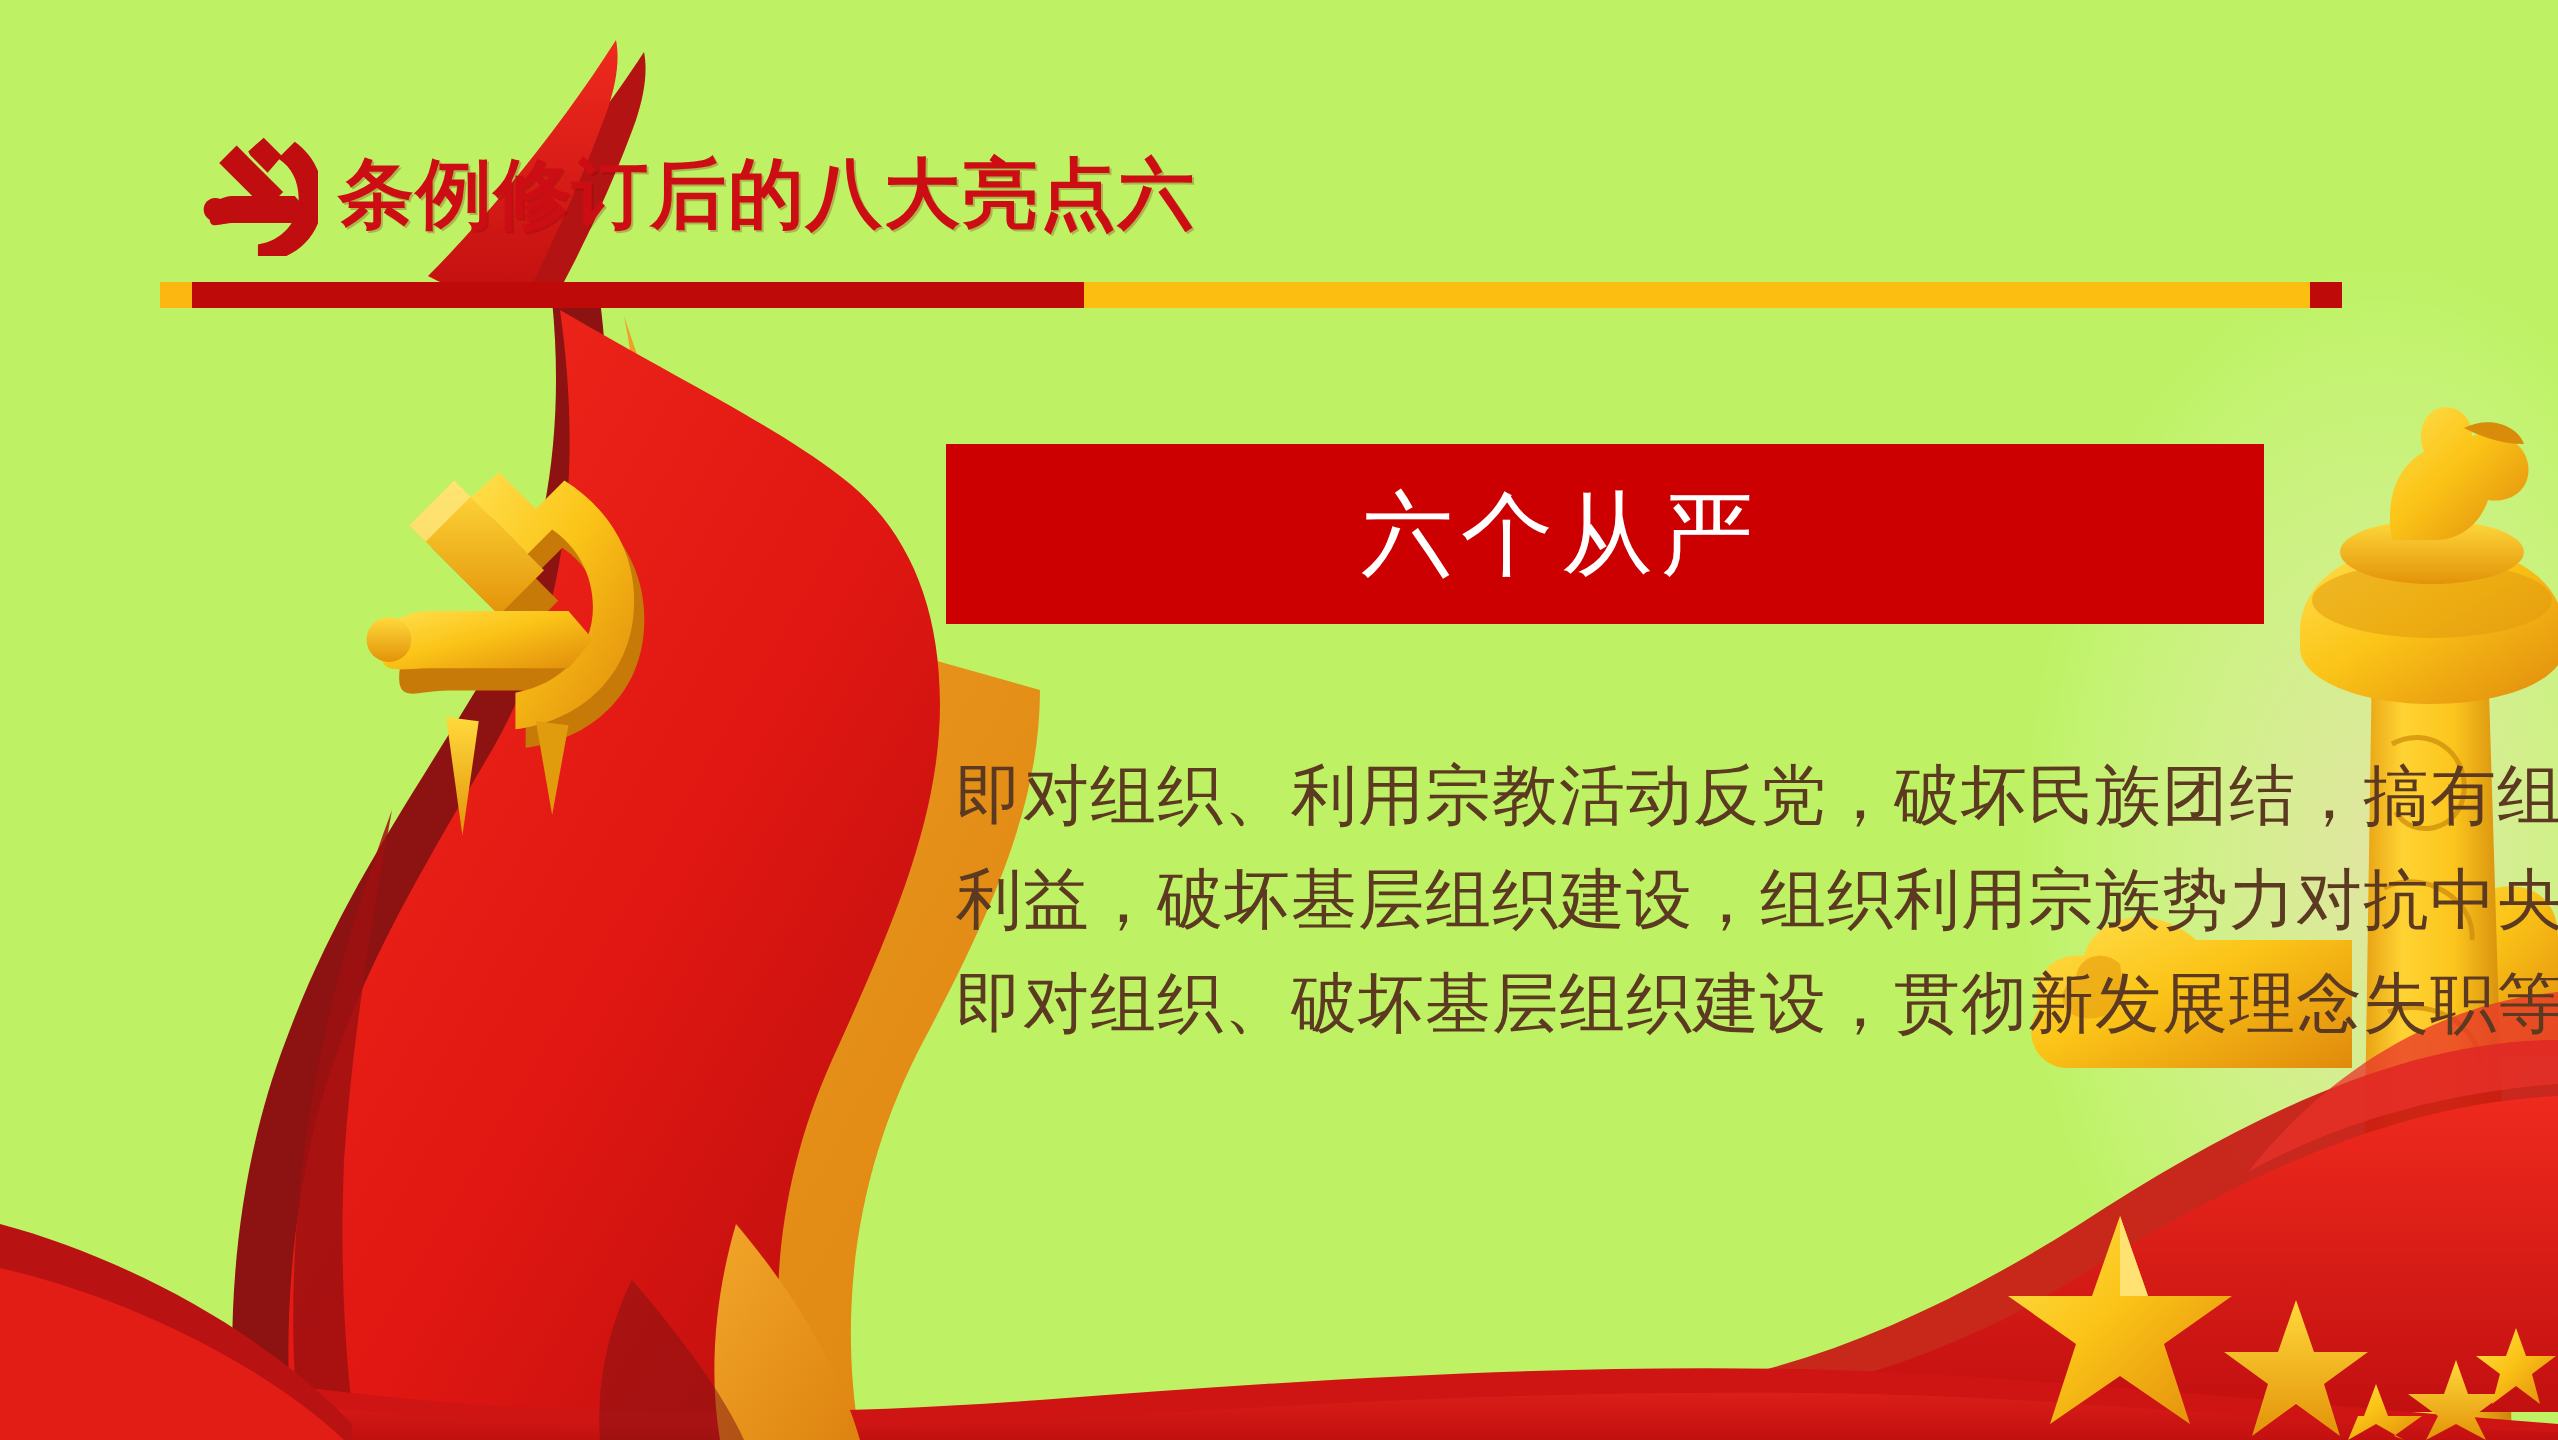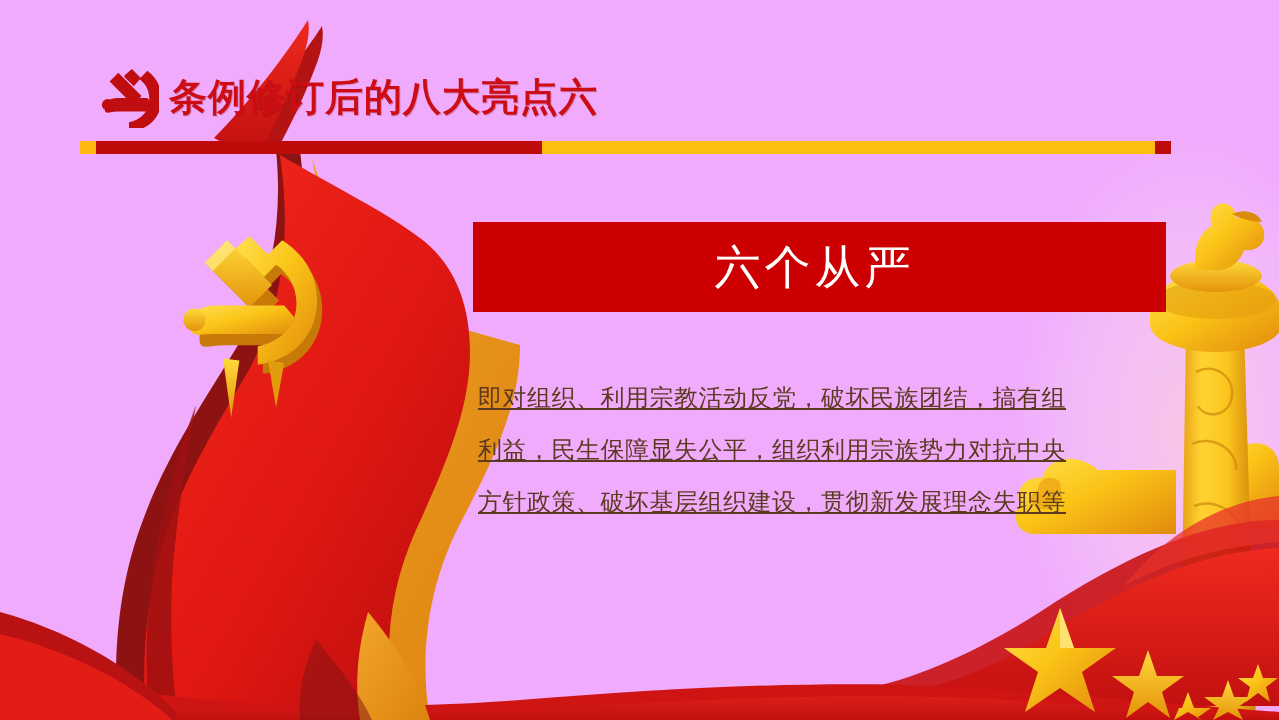--- a/index.html
+++ b/index.html
@@ -5,21 +5,21 @@
   html, body {
     margin: 0;
     padding: 0;
     background: #ffffff;
   }
   #slide {
     position: relative;
     width: 1279px;
     height: 720px;
     overflow: hidden;
-    background: #f0abfc;
+    background: #bef264;
     font-family: "DejaVu Sans", "Liberation Sans", sans-serif;
   }
 
   
   .art-layer {
     position: absolute;
     inset: 0;
     pointer-events: none;
   }
 
@@ -99,45 +99,43 @@
     position: absolute;
     left: 473px;
     top: 222px;
     width: 659px;
     height: 90px;
     background: #cc0000;
     z-index: 45;
     display: flex;
     align-items: center;
     justify-content: center;
-    padding-left: 34px;
   }
   .banner-text {
     color: #ffffff;
     font-size: 46px;
     letter-spacing: 4px;
     line-height: 52px;
     transform: translateX(-22px);
   }
 
   
   .body-block {
     position: absolute;
     left: 478px;
     top: 372px;
     width: 672px;
     z-index: 45;
   }
   .body-line {
-    font-size: 24px;
+    font-size: 33px;
     line-height: 52px;
     color: #5c3a21;
     letter-spacing: 0.5px;
     white-space: nowrap;
-    text-decoration: underline;
   }
 </style>
 </head>
 <body>
 
 <div id="slide">
 
   <svg class="art-layer" viewBox="0 0 1279 720" width="1279" height="720" xmlns="http://www.w3.org/2000/svg">
     <defs>
       <linearGradient id="gRed" x1="0" y1="0" x2="1" y2="1">
@@ -313,17 +311,17 @@
     <div class="div-bar-yellow"></div>
     <div class="div-sq-right"></div>
   </div>
 
   <div class="banner">
     <div class="banner-text">六个从严</div>
   </div>
 
   <div class="body-block">
     <div class="body-line">即对组织、利用宗教活动反党，破坏民族团结，搞有组</div>
-    <div class="body-line">利益，民生保障显失公平，组织利用宗族势力对抗中央</div>
-    <div class="body-line">方针政策、破坏基层组织建设，贯彻新发展理念失职等</div>
+    <div class="body-line">利益，破坏基层组织建设，组织利用宗族势力对抗中央</div>
+    <div class="body-line">即对组织、破坏基层组织建设，贯彻新发展理念失职等</div>
   </div>
 
 </div>
 
 </body></html>

